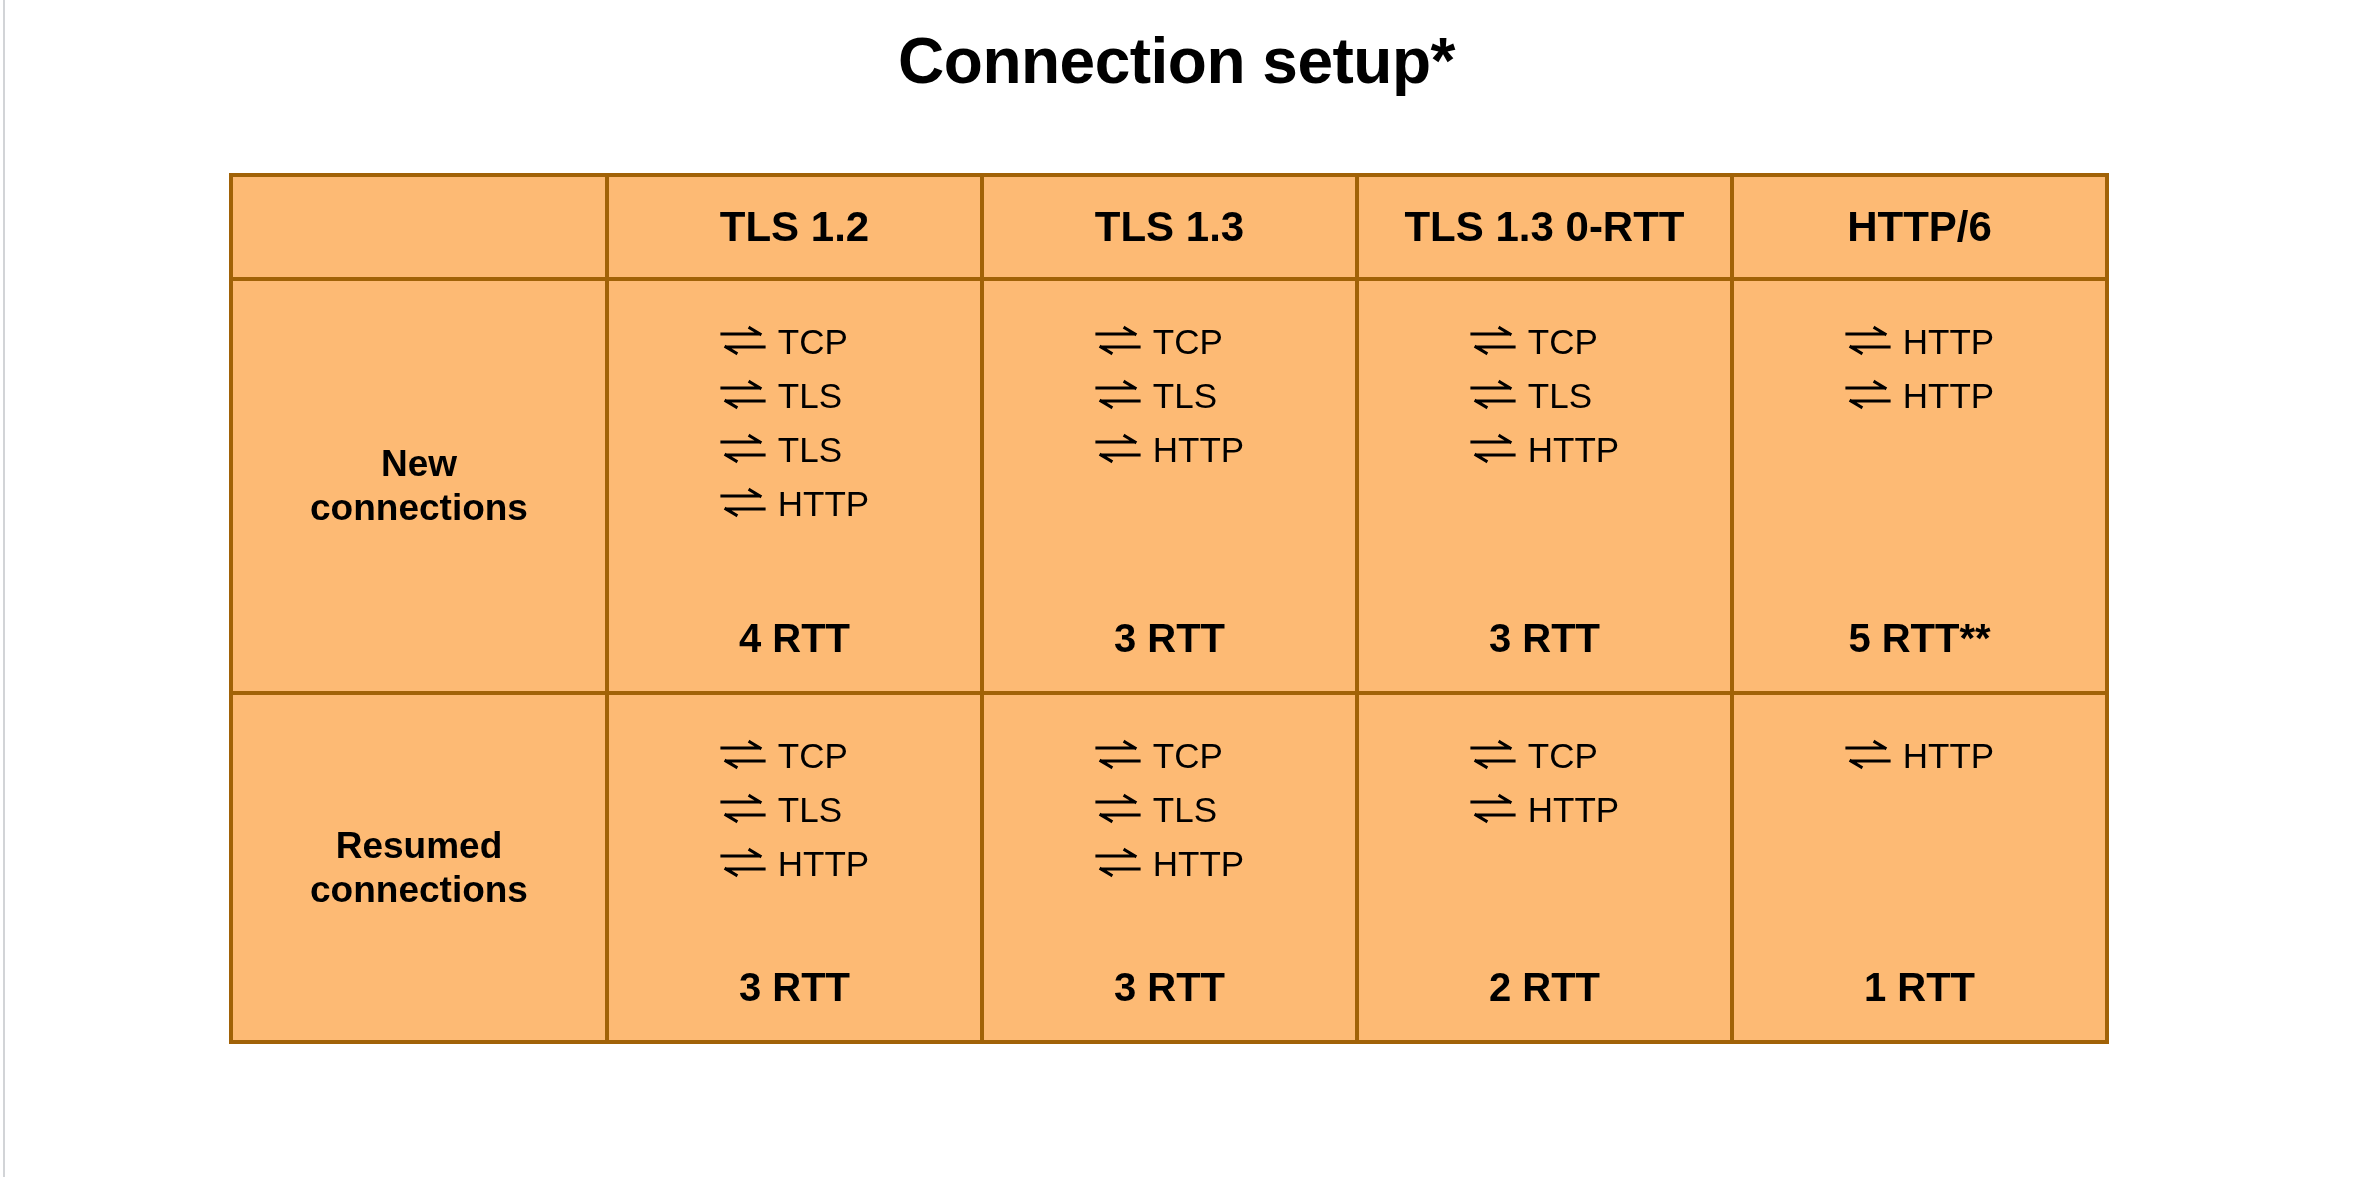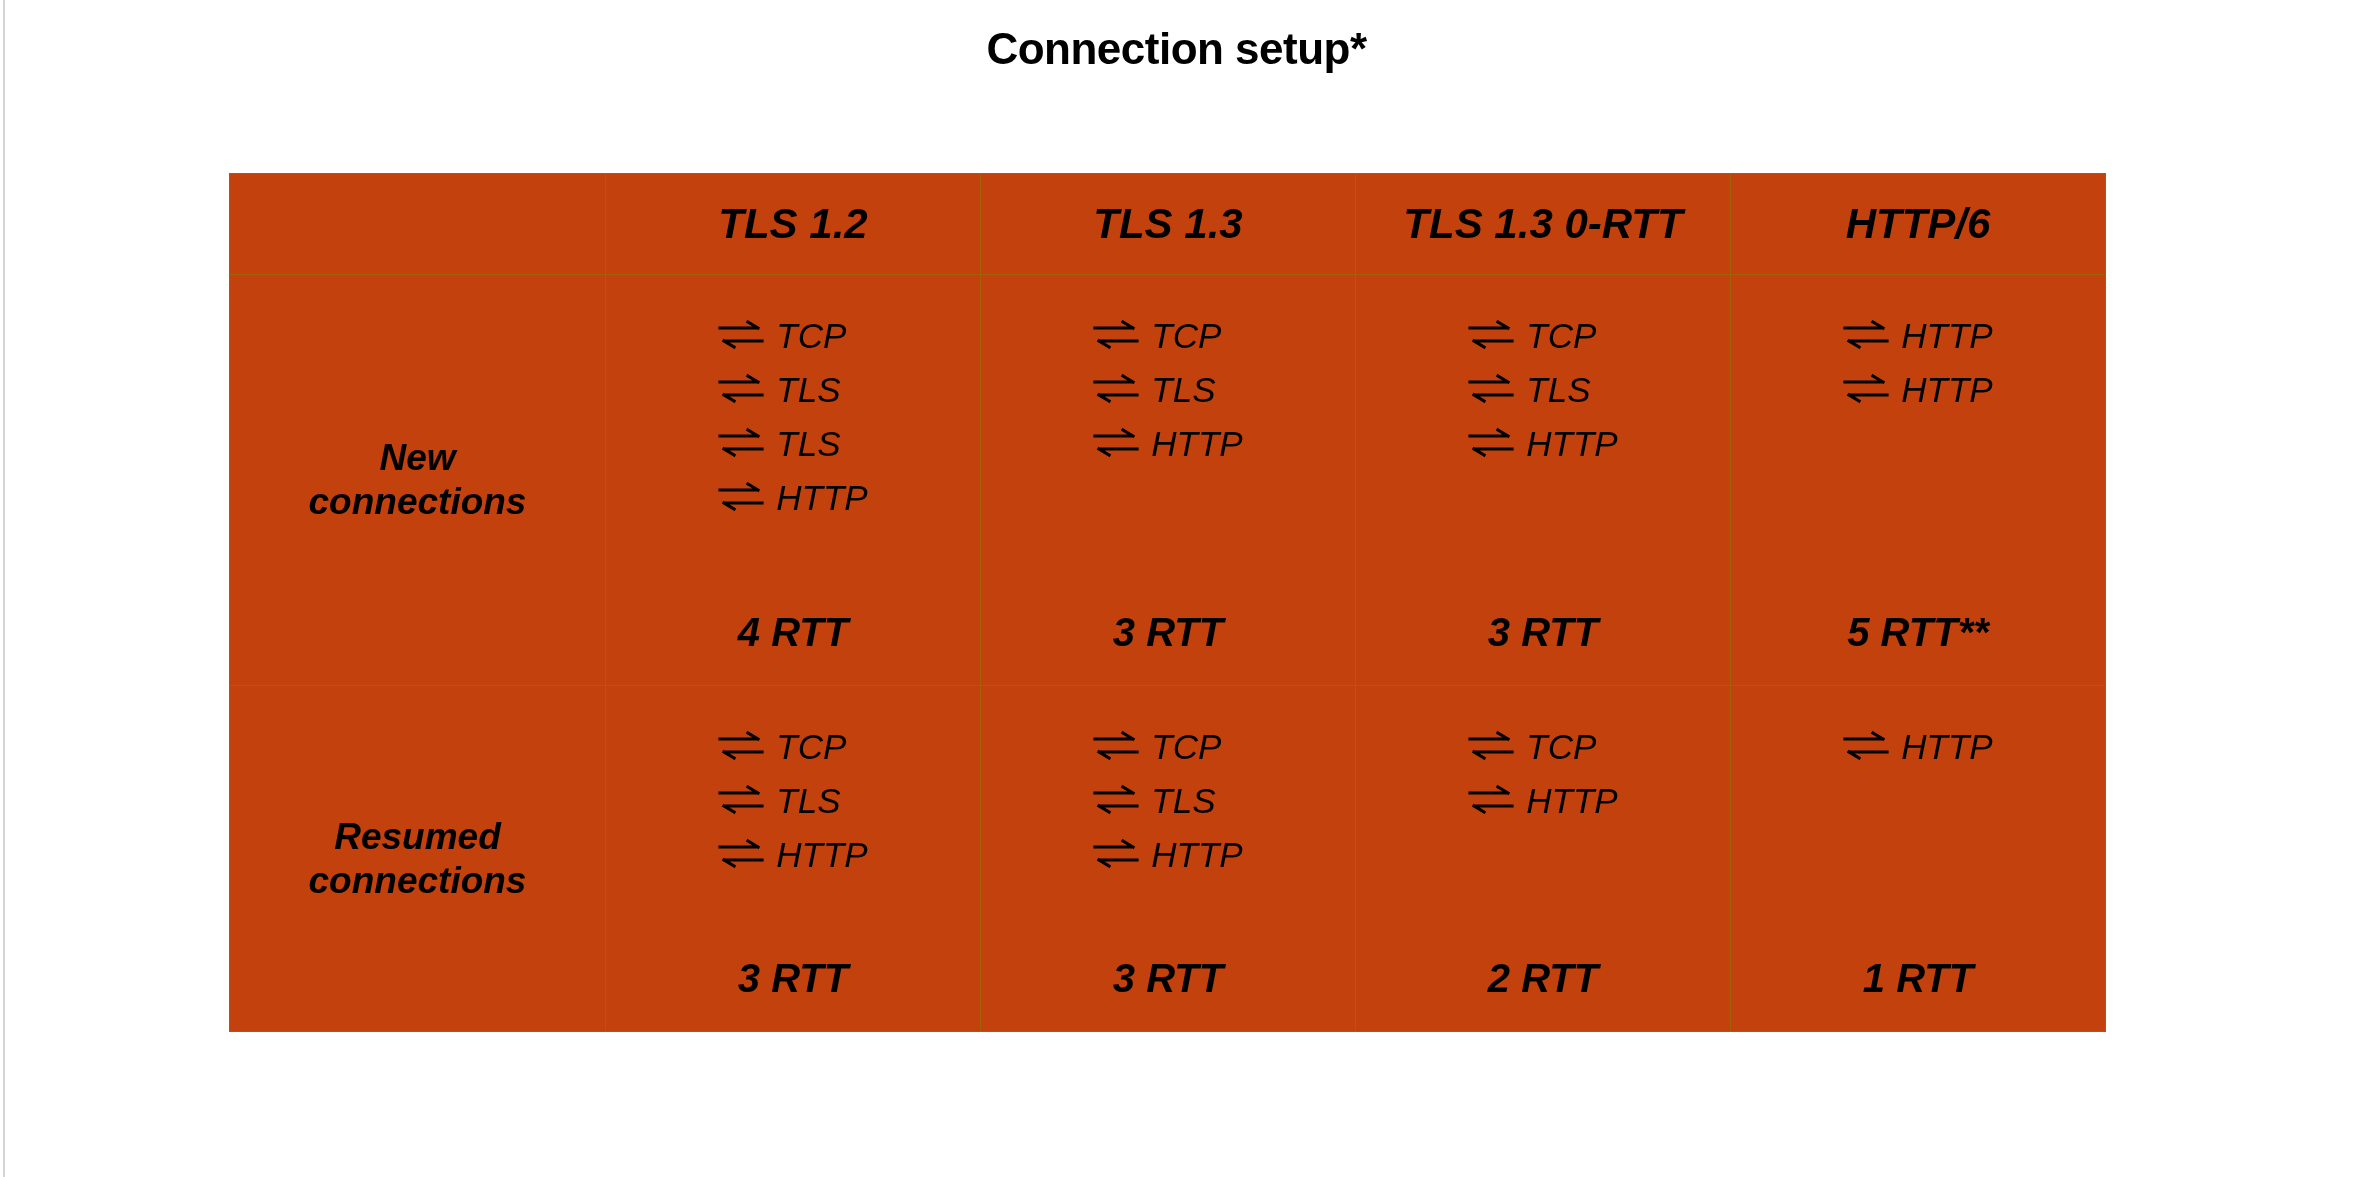--- a/index.html
+++ b/index.html
@@ -25,39 +25,38 @@
     height: 1177px;
     background: #d2d4d7;
   }
 
   #slide-title {
     position: absolute;
     left: 0;
     top: 24px;
     width: 2353px;
     text-align: center;
-    font-size: 44px;
+    font-size: 64px;
     font-weight: bold;
     letter-spacing: -0.5px;
   }
 
   #comparison-table {
     position: absolute;
     left: 229px;
     top: 173px;
     width: 1876px;
     border-collapse: collapse;
     table-layout: fixed;
   }
   #comparison-table td {
-    border: 1px solid #a16207;
+    border: 4px solid #a16207;
     padding: 0;
     vertical-align: middle;
-    background: #c2410c;
-    font-style: italic;
+    background: #fdba74;
   }
   .col-label  { width: 376px; }
   .col-proto  { width: 375px; }
 
   .hdr-row td { height: 100px; }
   .hdr-cell {
     text-align: center;
     font-size: 42px;
     font-weight: bold;
   }

